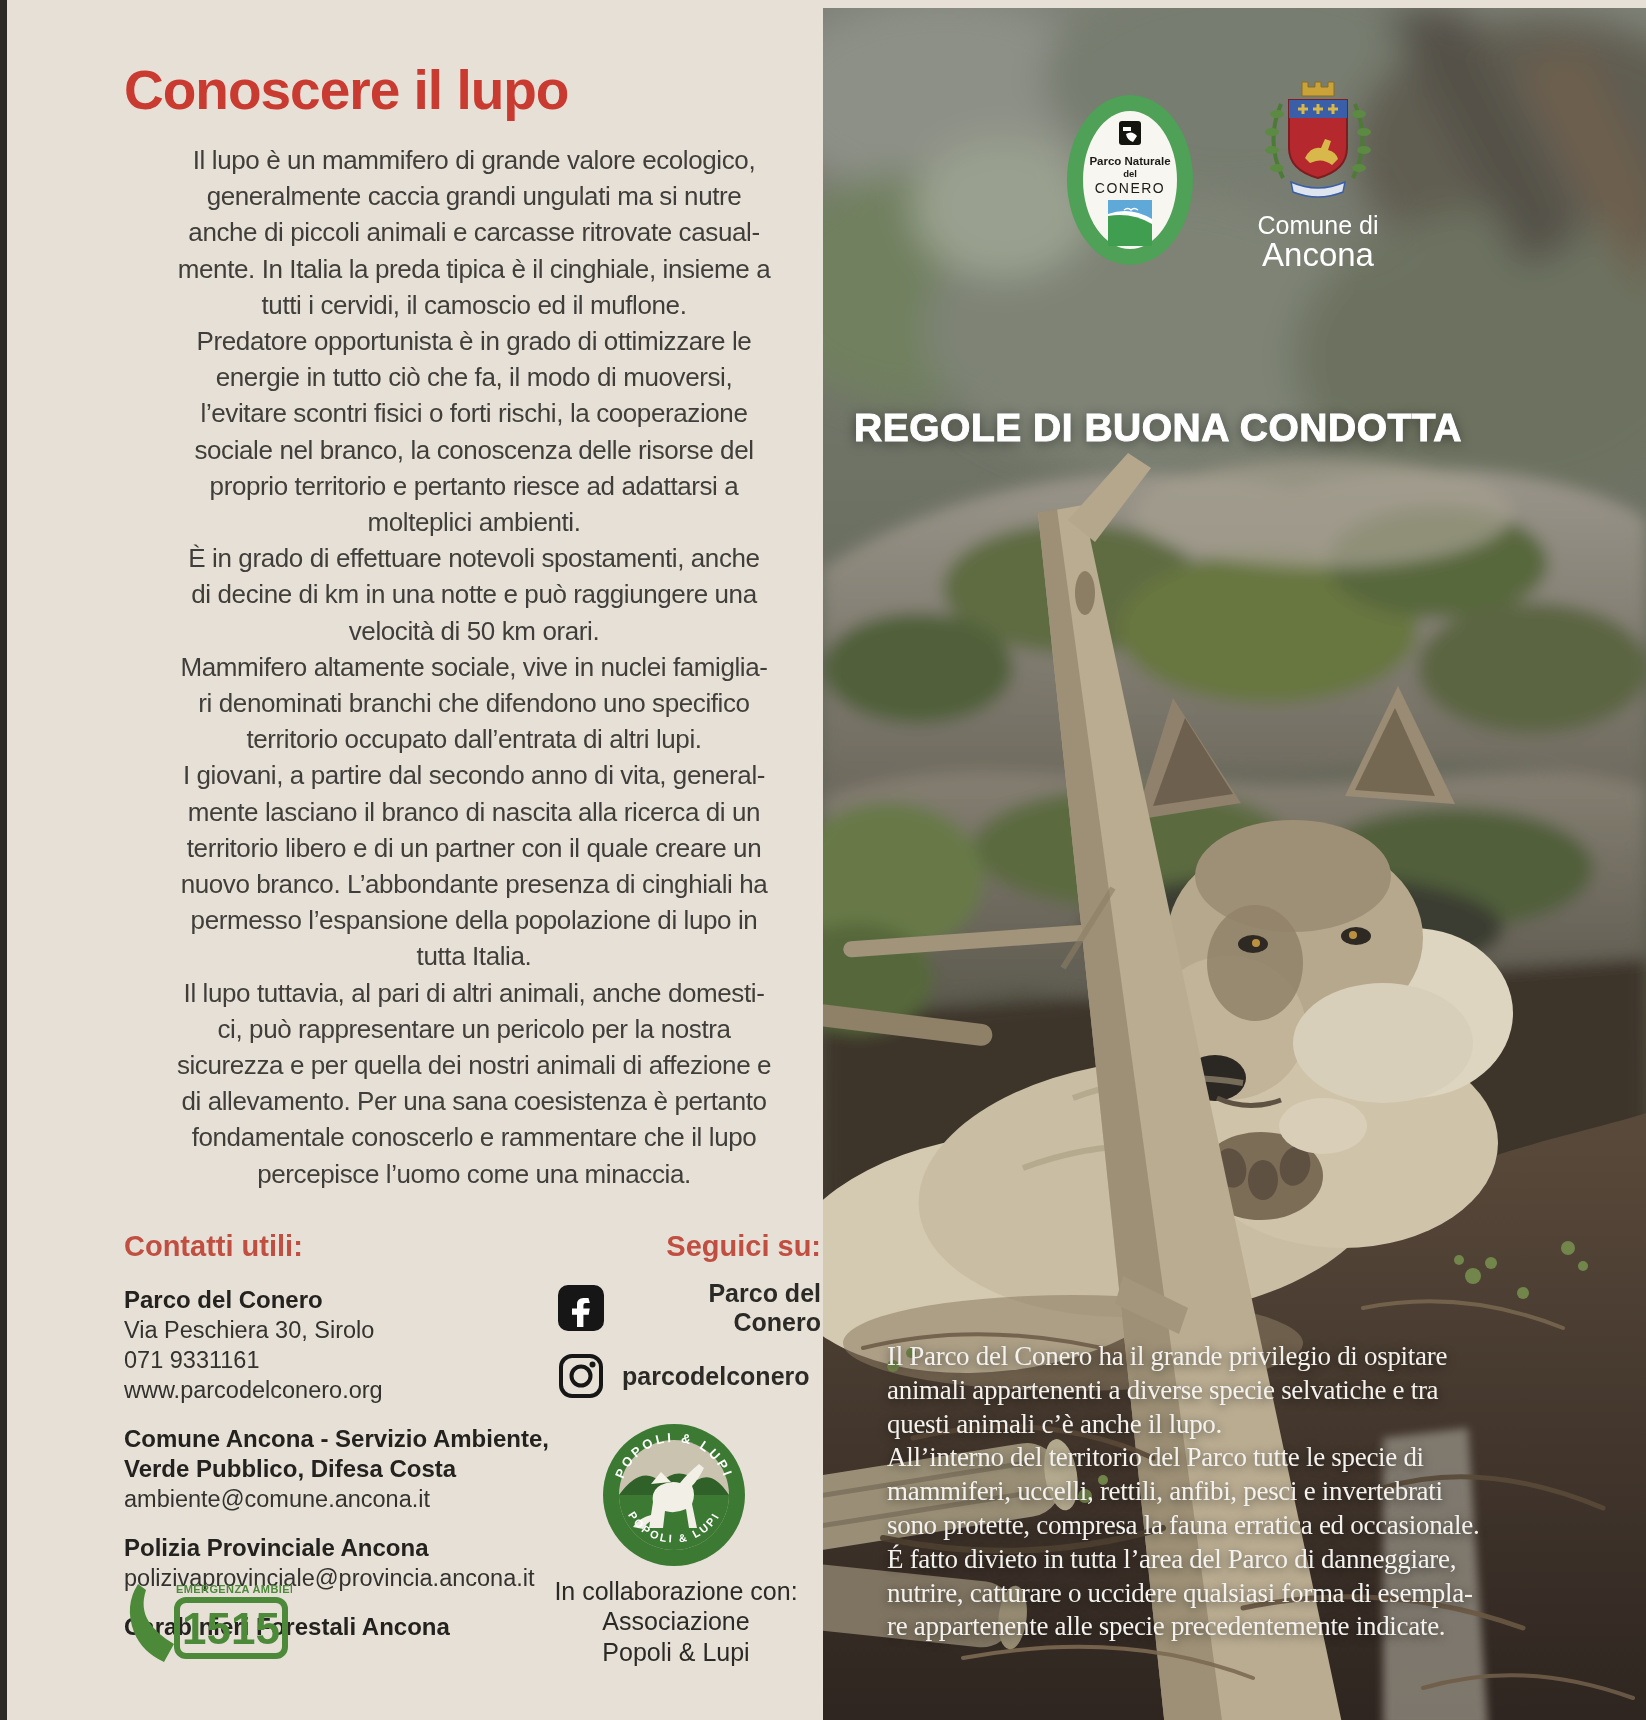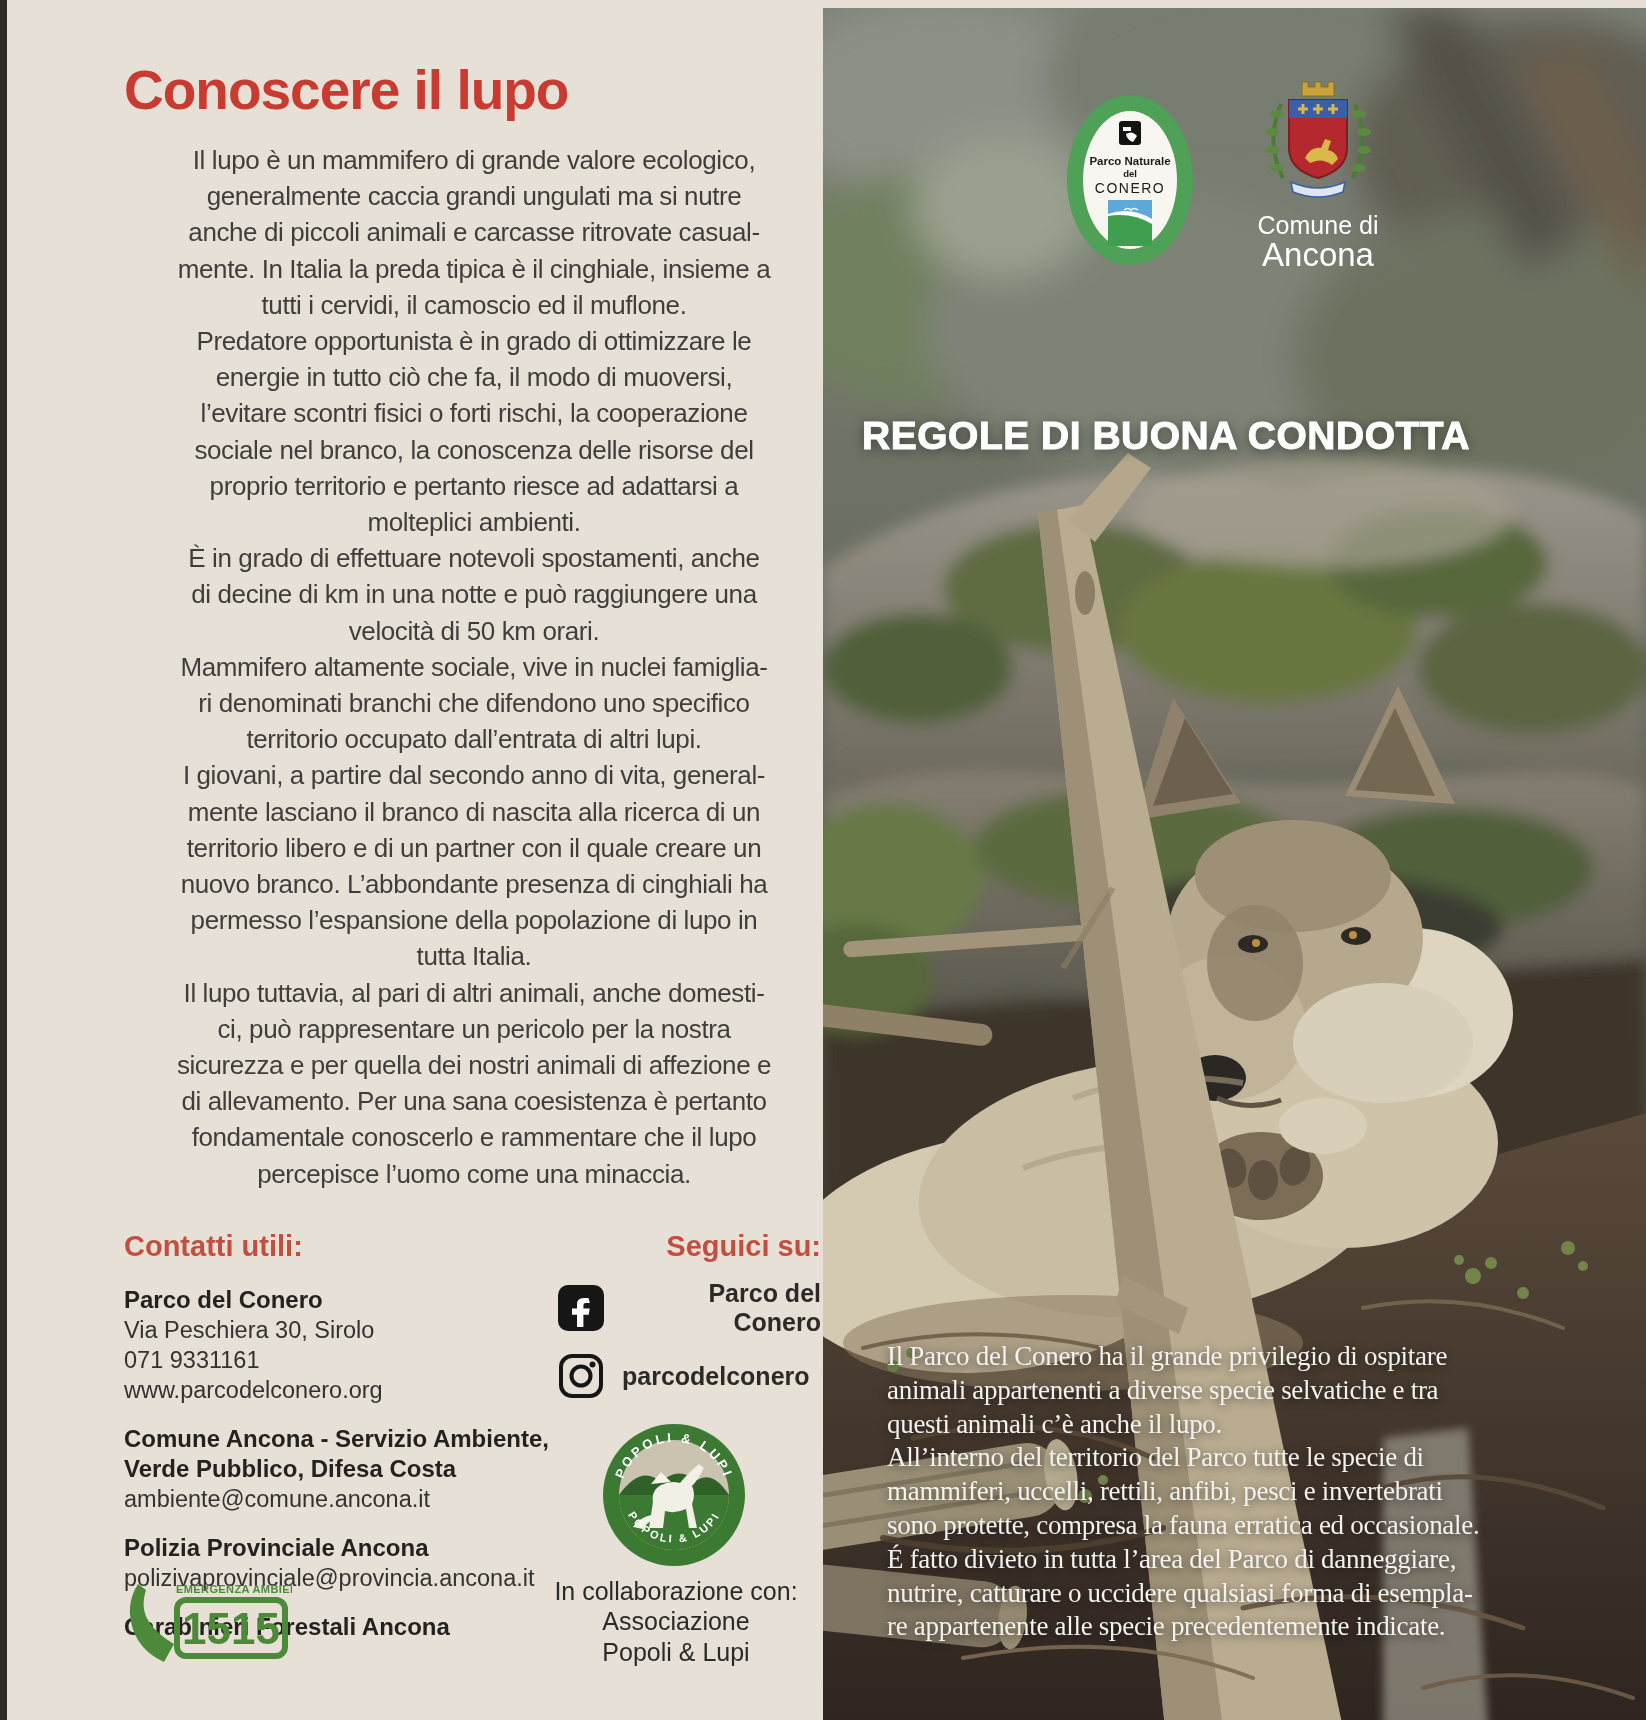--- a/index.html
+++ b/index.html
@@ -30,21 +30,21 @@
   .collab-name{font-size:25px;line-height:31px;font-weight:400;white-space:pre-line;}
 
   
   .right-panel{position:absolute;left:823px;top:8px;width:823px;height:1720px;overflow:hidden;background:#737373;}
   .photo-svg{position:absolute;left:0;top:0;width:823px;height:1720px;}
   .logo-parco{position:absolute;left:243px;top:86px;width:128px;height:172px;}
   .logo-ancona{position:absolute;left:420px;top:62px;width:150px;height:210px;}
   .photo-title{position:absolute;left:0;top:288px;width:670px;text-align:center;margin:0;
     font-size:82px;font-weight:700;letter-spacing:2px;color:#ffffff;
     -webkit-text-stroke:3px #ffffff;text-shadow:0 3px 16px rgba(0,0,0,.45);}
-  .photo-subtitle{position:absolute;left:0;top:398px;width:670px;text-align:center;margin:8px;
+  .photo-subtitle{position:absolute;left:0;top:398px;width:670px;text-align:center;margin:0;
     font-size:39px;font-weight:700;letter-spacing:0.5px;color:#ffffff;
     -webkit-text-stroke:1px #ffffff;text-shadow:0 2px 12px rgba(0,0,0,.5);}
   .photo-body{position:absolute;left:64px;top:1332px;width:712px;font-size:27px;line-height:33.8px;
     letter-spacing:-0.3px;color:#f4f2ee;white-space:pre-line;text-shadow:0 2px 10px rgba(0,0,0,.55);font-family:Liberation Serif, serif;}
 </style>
 </head>
 <body>
 
 <div class="page">
   <div class="edge-strip"></div>

